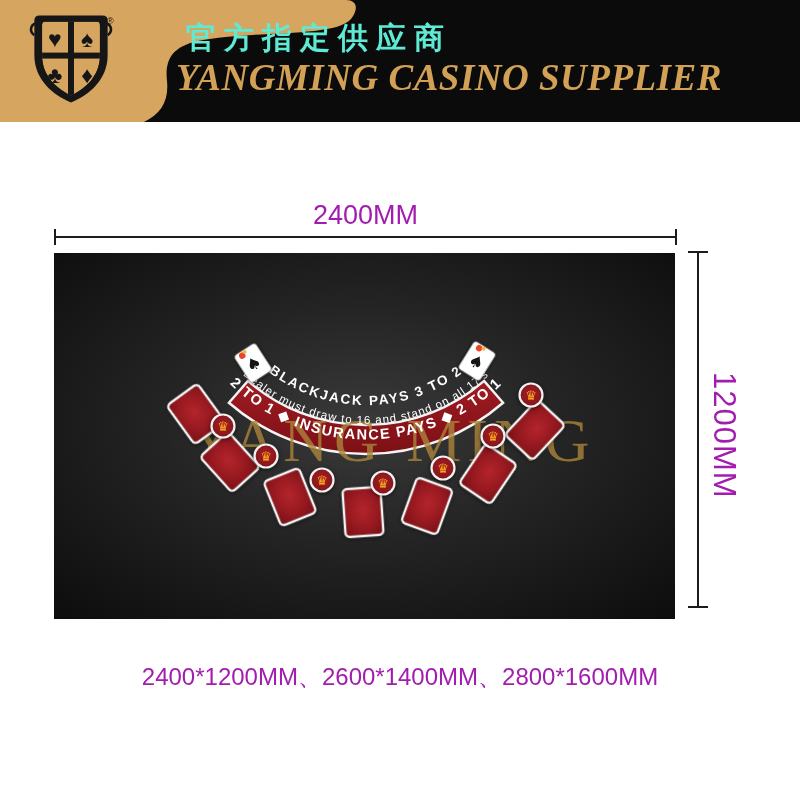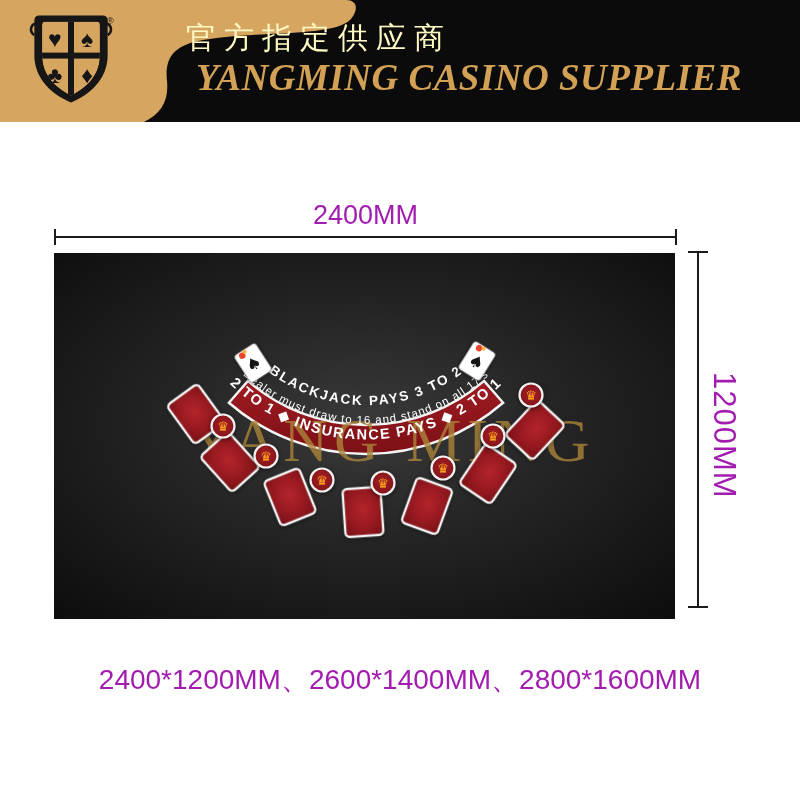--- a/index.html
+++ b/index.html
@@ -3,30 +3,30 @@
 <meta charset="utf-8">
 <style>
   html,body{margin:0;padding:0}
   body{width:800px;height:800px;position:relative;background:#fff;
        font-family:"Liberation Sans",sans-serif;overflow:hidden}
 
   
   .header{position:absolute;left:0;top:0;width:800px;height:122px;background:#0b0b0b}
   .header svg.swoosh{position:absolute;left:0;top:0}
   .logo{position:absolute;left:28px;top:13px}
-  .zh{position:absolute;left:186px;top:18px;font-size:30px;font-weight:400;
-      letter-spacing:8px;color:#fef9c3;white-space:nowrap}
-  .en{position:absolute;left:196px;top:56px;font-size:37px;font-weight:bold;font-style:italic;
+  .zh{position:absolute;left:186px;top:18px;font-size:30px;font-weight:700;
+      letter-spacing:8px;color:#5eead4;white-space:nowrap}
+  .en{position:absolute;left:176px;top:56px;font-size:37px;font-weight:bold;font-style:italic;
       font-family:"Liberation Serif",serif;color:#d2a155;white-space:nowrap;letter-spacing:.5px}
 
   
   .dimlabel{position:absolute;color:#a21caf}
   .dim-top{left:54px;top:200px;width:623px;text-align:center;font-size:27px}
   .dim-right{left:706px;top:372px;font-size:31px;writing-mode:vertical-rl;letter-spacing:1px}
-  .dim-bottom{left:0;top:661px;width:800px;text-align:center;font-size:28px;white-space:nowrap}
+  .dim-bottom{left:0;top:661px;width:800px;text-align:center;font-size:24px;white-space:nowrap}
   .dimline{position:absolute;background:#1c1c1c}
   .hline{left:54px;top:236px;width:623px;height:2px}
   .tickL{left:54px;top:229px;width:2px;height:16px}
   .tickR{left:675px;top:229px;width:2px;height:16px}
   .vline{left:697px;top:252px;width:2px;height:356px}
   .capT{left:688px;top:251px;width:20px;height:2px}
   .capB{left:688px;top:606px;width:20px;height:2px}
 
   
   svg.felt{position:absolute;left:54px;top:253px}

